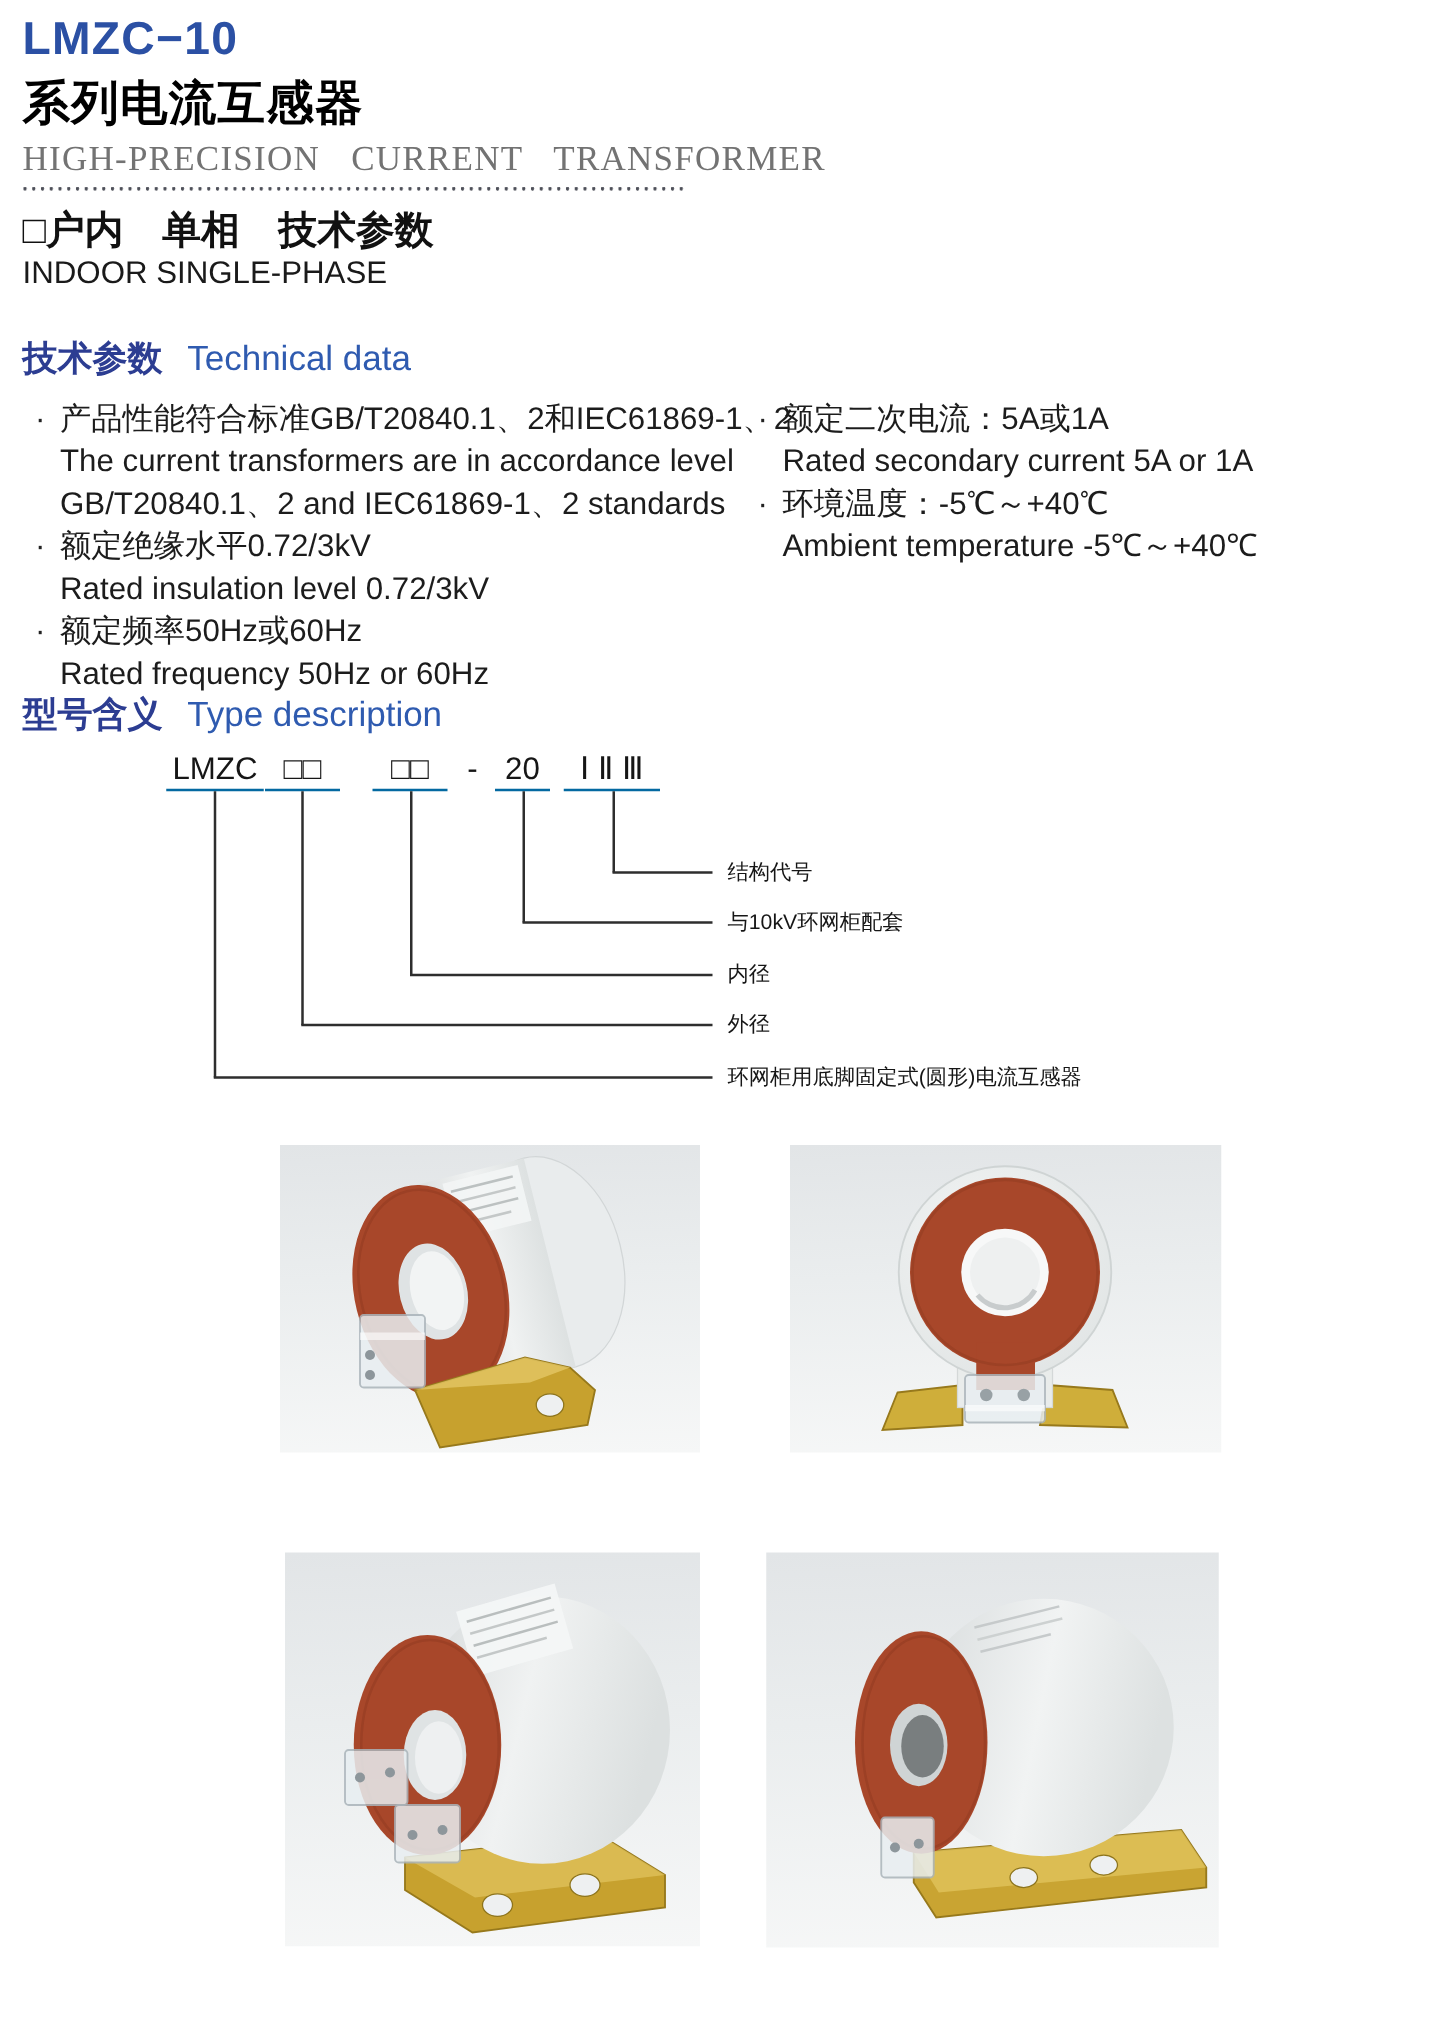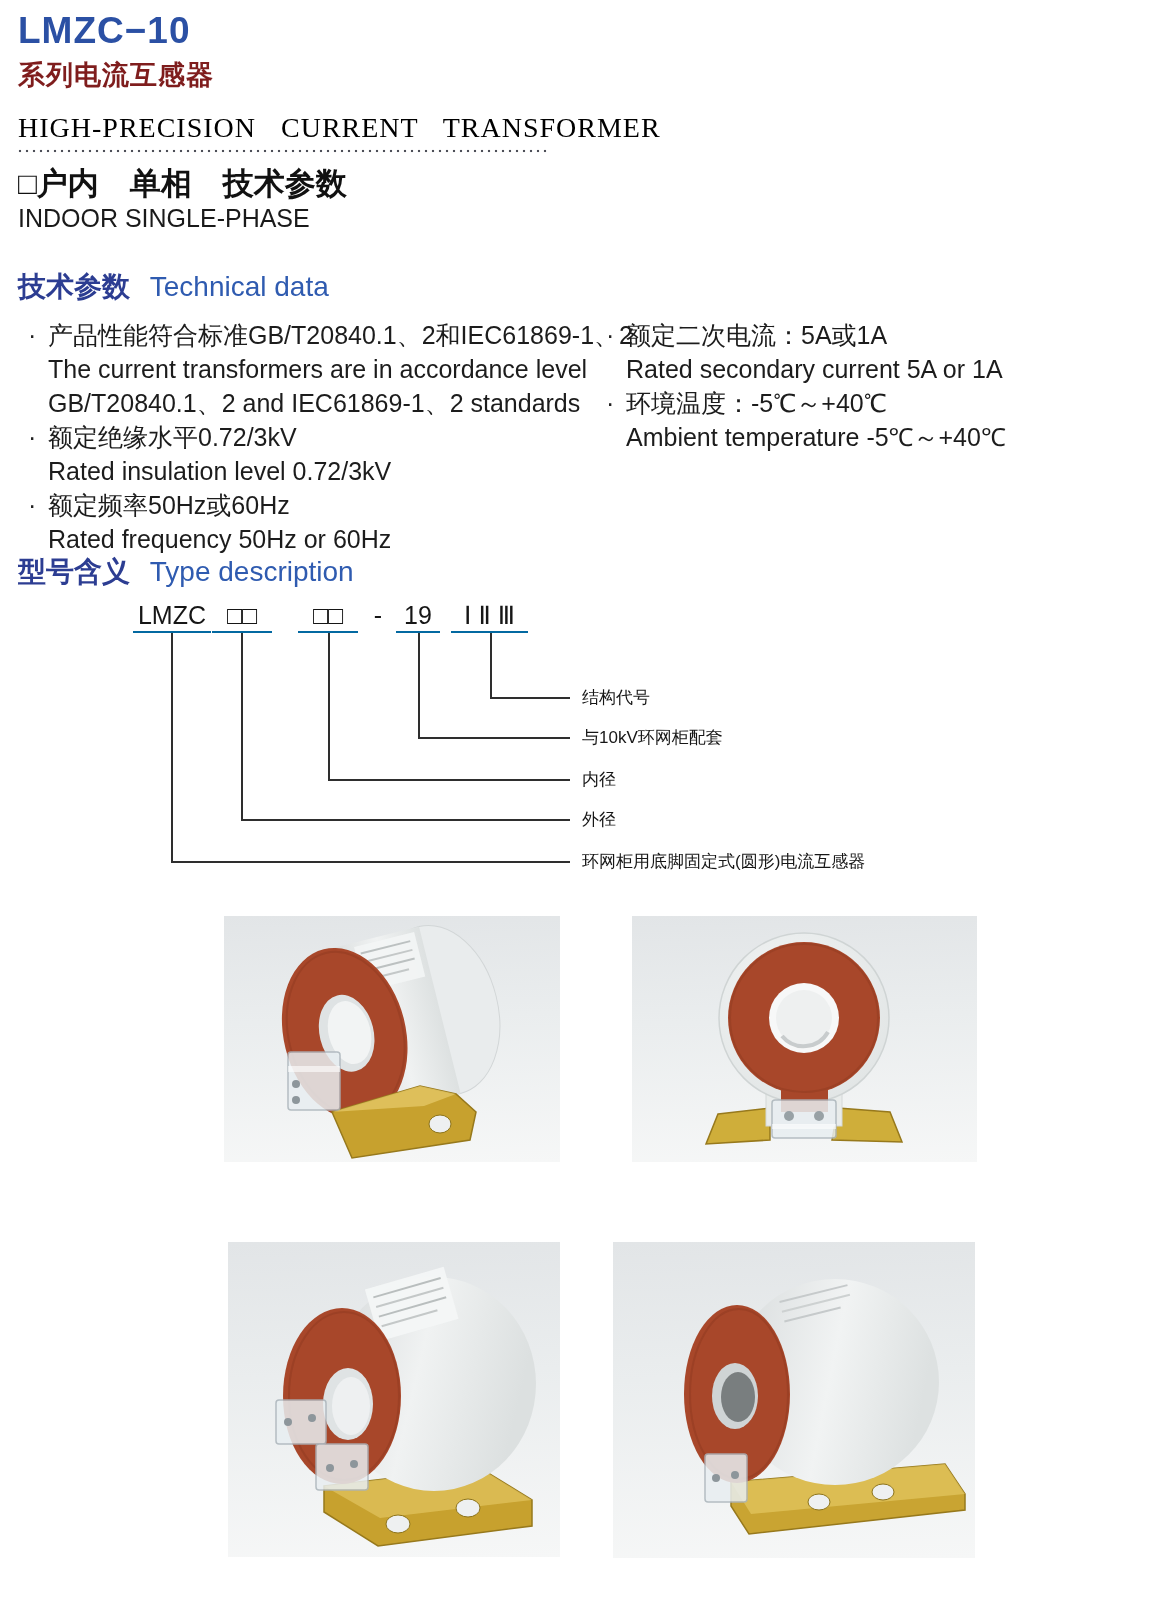--- a/index.html
+++ b/index.html
@@ -5,22 +5,22 @@
   html,body { margin:0; padding:0; background:#ffffff; }
   .page {
     position:relative; width:1160px; height:1619px; margin:0 auto;
     background:#ffffff; overflow:hidden;
     font-family:"Liberation Sans", sans-serif; color:#1c1c1c;border-radius:29px;
   }
   .abs { position:absolute; }
 
   
   .model-title   { left:16px; top:10px;  font-size:37px; font-weight:bold; color:#2b50a4; letter-spacing:1px; }
-  .series-title  { left:16px; top:57px;  font-size:27px; font-weight:bold; color:#7f1d1d; letter-spacing:1px; }
-  .english-title { left:16px; top:112px; font-size:28px; color:#000000;
+  .series-title  { left:16px; top:57px;  font-size:38px; font-weight:bold; color:#000000; letter-spacing:1px; }
+  .english-title { left:16px; top:112px; font-size:28px; color:#737373;
                    font-family:"Liberation Serif", serif; letter-spacing:1px; word-spacing:17px; }
   .dotted-divider{
     left:16px; top:149px; width:530px; height:5px;
     background-image:radial-gradient(circle at 2px 2px, #4d4f58 1.2px, rgba(0,0,0,0) 1.6px);
     background-size:7px 5px; background-repeat:repeat-x;
   }
   .subtitle-zh { left:16px; top:163px; font-size:31px; font-weight:bold; color:#111; }
   .subtitle-en { left:16px; top:204px; font-size:25px; color:#1a1a1a; }
 
   
@@ -106,21 +106,21 @@
 
   <div class="abs sec-head type-head">
     <span class="zh">型号含义</span>
     <span class="en">Type description</span>
   </div>
 
   <div class="model-seg" style="left:131px;width:78px;">LMZC</div>
   <div class="model-seg" style="left:210px;width:60px;">□□</div>
   <div class="model-seg" style="left:296px;width:60px;">□□</div>
   <div class="model-seg noline" style="left:366px;width:20px;">-</div>
-  <div class="model-seg" style="left:394px;width:44px;">19</div>
+  <div class="model-seg" style="left:394px;width:44px;">20</div>
   <div class="model-seg" style="left:449px;width:77px;">Ⅰ Ⅱ Ⅲ</div>
 
   <div class="vline" style="left:169px;height:229px;"></div>
   <div class="vline" style="left:239px;height:187px;"></div>
   <div class="vline" style="left:326px;height:147px;"></div>
   <div class="vline" style="left:416px;height:105px;"></div>
   <div class="vline" style="left:488px;height:65px;"></div>
   <div class="hline" style="top:697px;left:488px;width:80px;"></div>
   <div class="hline" style="top:737px;left:416px;width:152px;"></div>
   <div class="hline" style="top:779px;left:326px;width:242px;"></div>

